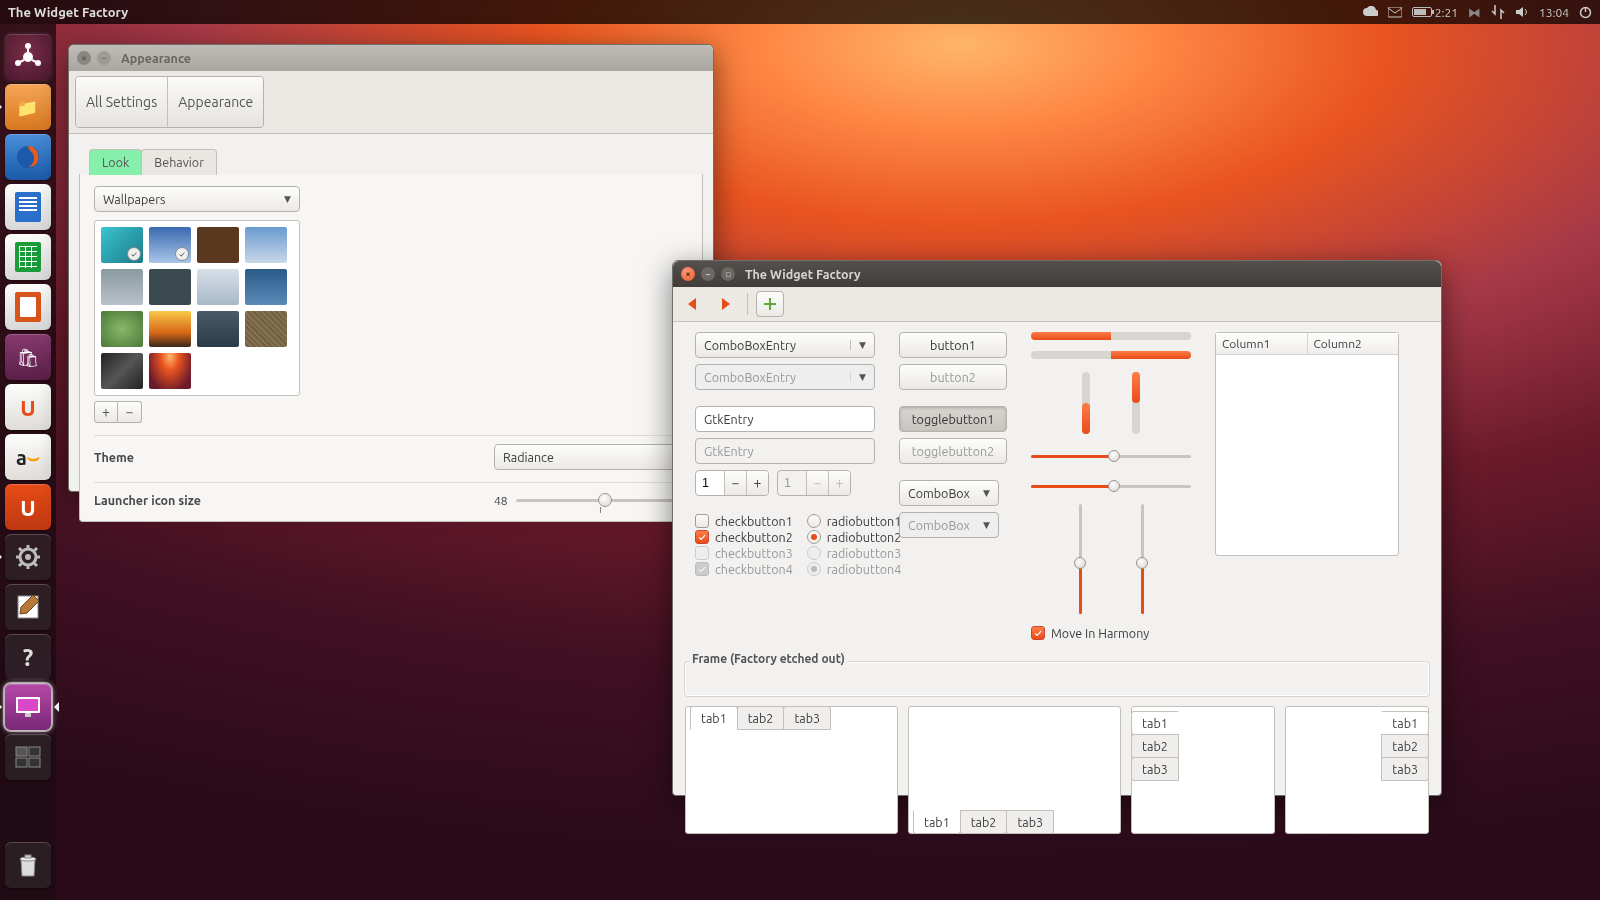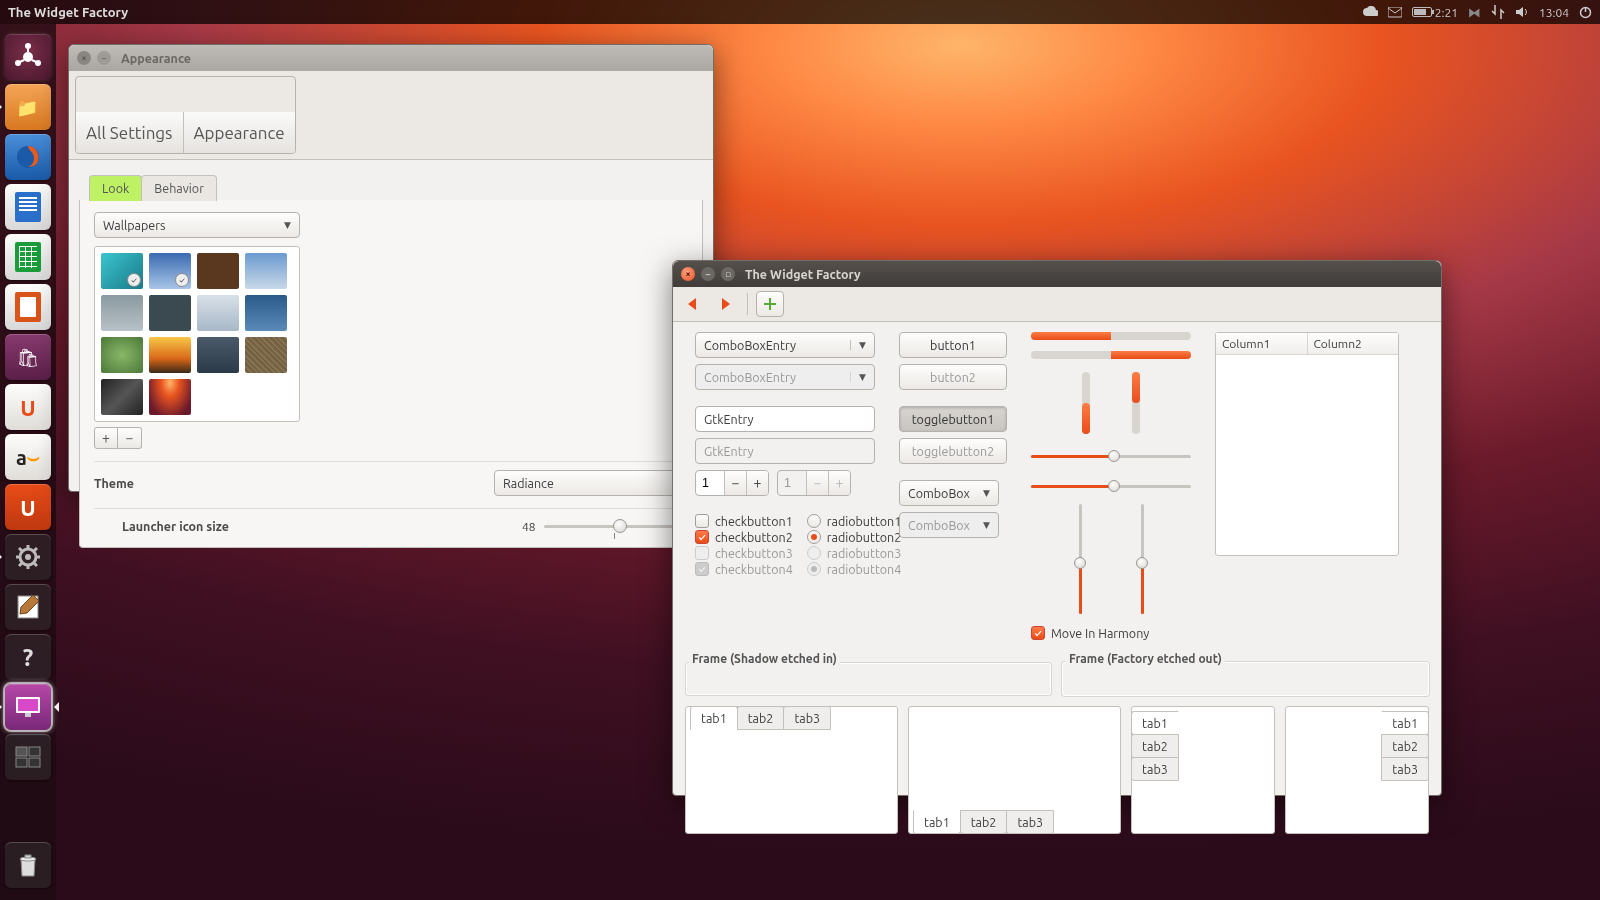--- a/index.html
+++ b/index.html
@@ -40,26 +40,26 @@
   .wbtn{ width:14px; height:14px; border-radius:50%; margin-right:6px; display:inline-flex; align-items:center; justify-content:center; font-size:9px; font-weight:bold;}
   .wbtn.close{ background:radial-gradient(circle at 40% 35%, #fe9d7f, #e95420); color:#4d1800;}
   .wbtn.close.unf{ background:#8a8681; color:#5a5753;}
   .wbtn.min, .wbtn.max { background:#6b6763; color:#c8c4c0;}
   .wbtn.min.unf, .wbtn.max.unf{ background:#9e9a96; color:#716d69;}
   .titlebar .ttitle{ font-weight:bold; margin-left:4px; }
 
   
   .toolbar{ background:#ece9e5; border-bottom:1px solid #c3bfba; padding:5px 6px;}
   .breadcrumb{ display:inline-flex; border:1px solid #b5b1ac; border-radius:4px; overflow:hidden;}
-  .bcbtn{ padding:11px 10px; background:linear-gradient(to bottom,#fafaf9,#e6e3df); border-right:1px solid #c3bfba; font-size:17px; color:#555;margin-top:35px;}
+  .bcbtn{ padding:17px 10px; background:linear-gradient(to bottom,#fafaf9,#e6e3df); border-right:1px solid #c3bfba; font-size:14px; color:#555;}
   .bcbtn:last-child{border-right:none;}
   
   .tabstrip{ display:flex; padding:8px 10px 0; gap:0; border-bottom:1px solid #c3bfba; background:#f2f1f0;}
   .tab{ padding:5px 12px 6px; font-size:12.5px; border:1px solid #c3bfba; border-bottom:none; background:#eae7e3; border-radius:4px 4px 0 0; margin-right:-1px; color:#555; position:relative; top:1px;}
-  .tab.active{ background:#bef264; z-index:2;}
+  .tab.active{ background:#86efac; z-index:2;}
   .tabcontent{ padding:12px 14px; background:#f7f6f5; border:1px solid #c3bfba; border-top:none; margin:0 10px 10px; border-radius:0 0 4px 4px;}
   
   .row{ display:flex; align-items:flex-start; margin-bottom:12px;}
   .rowlabel{ font-weight:bold; color:#4a4a4a; font-size:12.5px;}
   .combo{ display:flex; align-items:center; justify-content:space-between; border:1px solid #b5b1ac; border-radius:4px; background:linear-gradient(to bottom,#fdfdfc,#ece9e5); padding:4px 8px; font-size:12.5px; min-height:26px;}
   .combo .arrow{ font-size:9px; color:#555; margin-left:8px;}
   .combo.disabled{ color:#999; background:#eee;}
   
   .wallgrid{ display:grid; grid-template-columns:repeat(4, 42px); grid-auto-rows:36px; gap:6px; padding:6px; background:#fff; border:1px solid #c3bfba; border-radius:3px;}
   .wall{ width:42px; height:36px; border-radius:2px; background-size:cover; position:relative;}
@@ -363,21 +363,21 @@
         <div class="hr"></div>
         <div class="row" style="align-items:center;">
           <div class="rowlabel" style="width:400px;">Theme</div>
           <div class="combo" style="flex:1;">
             <span>Radiance</span>
               <span class="arrow">▼</span>
           </div>
         </div>
         <div class="hr"></div>
         <div class="row" style="align-items:center; margin-bottom:0;">
-          <div class="rowlabel" style="width:400px;margin-left:28px;">Launcher icon size</div>
+          <div class="rowlabel" style="width:400px;">Launcher icon size</div>
           <div style="flex:1; display:flex; align-items:center; gap:8px;">
             <span style="font-size:12px;">48</span>
             <div class="slider" style="flex:1;">
               <div class="strack"></div>
                 <div class="sthumb" style="left:48%;"></div>
               <div style="position:absolute;left:49%;top:16px;width:1px;height:6px;background:#888;"></div>
             </div>
           </div>
         </div>
       </div>
@@ -533,24 +533,20 @@
         <div class="tree">
           <div class="hd">
             <div class="hc">Column1</div>
             <div class="hc">Column2</div>
           </div>
         </div>
       </div>
     </div>
 
     <div class="frames">
-      <div class="frame f-ein">
-          <div class="fl1"></div>
-          <div class="ft">Frame (Shadow etched in)</div>
-        </div>
       <div class="frame f-eout">
           <div class="fl1"></div>
           <div class="ft">Frame (Factory etched out)</div>
         </div>
     </div>
 
     <div class="notebooks">
       <div class="nb nb1">
         <div class="htabs top">
           <div class="nbtab active">tab1</div>

